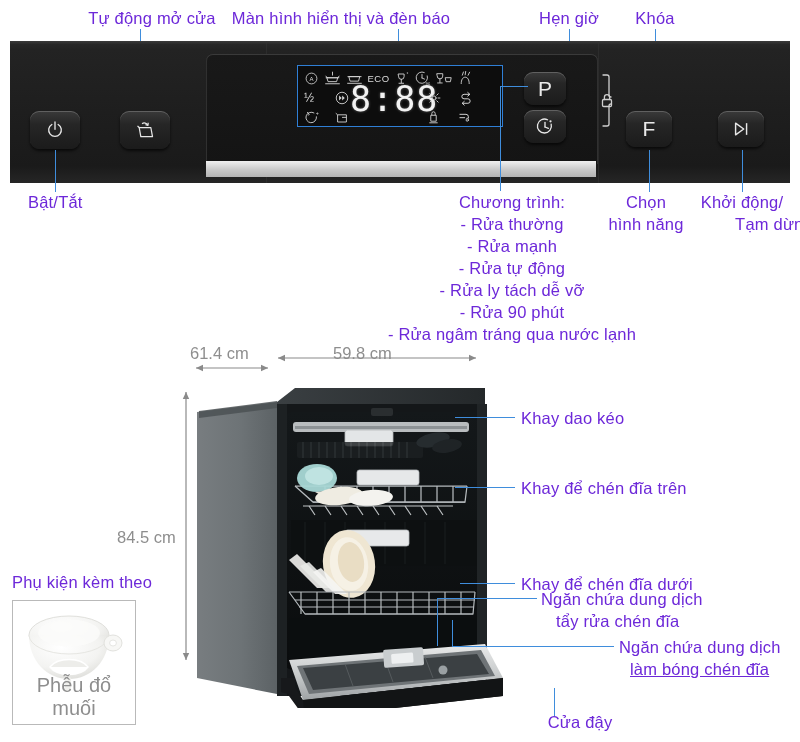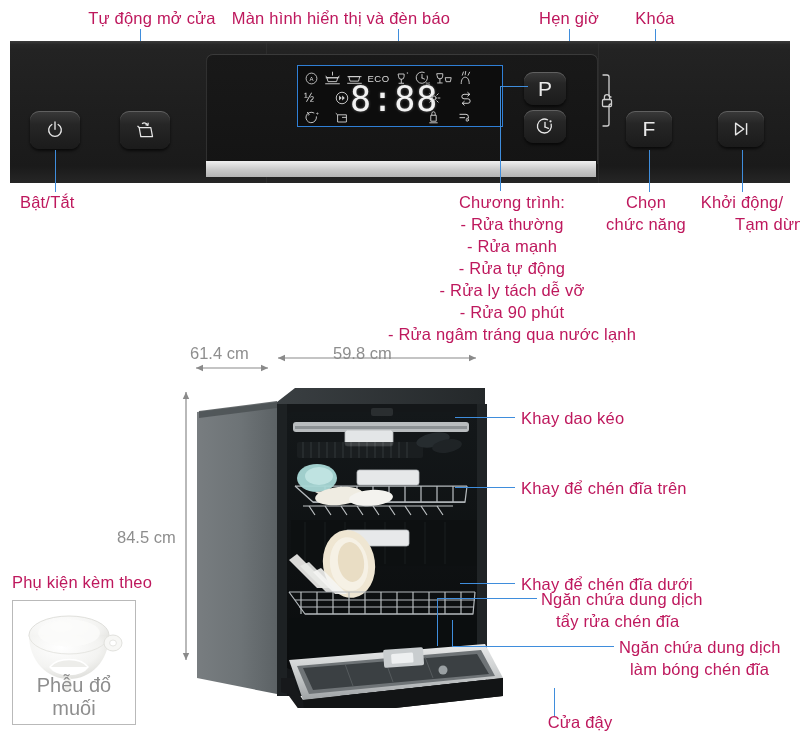--- a/index.html
+++ b/index.html
@@ -9,21 +9,21 @@
     font-family:"Liberation Sans","DejaVu Sans",sans-serif;
     color:#8a8a8a;
     overflow:hidden;
     position:relative;
   }
   .stage{position:absolute;left:0;top:0;width:800px;height:742px;}
   .abs{position:absolute;}
   .lbl{
     position:absolute;
     font-size:16.5px;
-    color:#be185d;
+    color:#6d28d9;
     letter-spacing:.2px;
     white-space:nowrap;
     line-height:1.28;
   }
   .lbl.c{text-align:center;transform:translateX(-50%);}
   .lead{position:absolute;background:#3f8ddc;}
   .lead.v{width:1.3px;}
   .lead.h{height:1.3px;}
 
   
@@ -303,36 +303,36 @@
         <svg width="17" height="16" viewBox="0 0 20 20" fill="none" stroke="#d8d8d8" stroke-width="1.2" stroke-linecap="round">
           <path d="M3 5.4 h7.6 a3 3 0 0 1 3 3 v1.6"></path>
           <line x1="3" y1="9.6" x2="9" y2="9.6"></line>
           <path d="M13.6 12.6 c0 2 -2.8 2 -2.8 0 c0 -1.1 1.4 -2.8 1.4 -2.8 s1.4 1.7 1.4 2.8Z"></path>
         </svg>
       </span>
     </div>
   </div>
 
   <div class="lead v" style="left:55px;top:150px;height:42px;"></div>
-  <div class="lbl" style="left:20px;top:192px;">Bật/Tắt</div>
+  <div class="lbl" style="left:28px;top:192px;">Bật/Tắt</div>
 
   <div class="lead h" style="left:500px;top:86px;width:28px;"></div>
   <div class="lead v" style="left:500px;top:86px;height:105px;"></div>
 
   <div class="lbl c" style="left:512px;top:192px;">Chương trình:</div>
   <div class="lbl c" style="left:512px;top:214px;">- Rửa thường</div>
   <div class="lbl c" style="left:512px;top:236px;">- Rửa mạnh</div>
   <div class="lbl c" style="left:512px;top:258px;">- Rửa tự động</div>
   <div class="lbl c" style="left:512px;top:280px;">- Rửa ly tách dễ vỡ</div>
   <div class="lbl c" style="left:512px;top:302px;">- Rửa 90 phút</div>
   <div class="lbl c" style="left:512px;top:324px;">- Rửa ngâm tráng qua nước lạnh</div>
 
   <div class="lead v" style="left:649px;top:150px;height:42px;"></div>
   <div class="lbl c" style="left:646px;top:192px;">Chọn</div>
-  <div class="lbl c" style="left:646px;top:214px;">chức năng</div>
+  <div class="lbl c" style="left:646px;top:214px;">hình năng</div>
 
   <div class="lead v" style="left:742px;top:150px;height:42px;"></div>
   <div class="lbl c" style="left:742px;top:192px;">Khởi động/</div>
   <div class="lbl c" style="left:774px;top:214px;">Tạm dừng</div>
 
   <div class="dimtxt" style="left:190px;top:344px;">61.4 cm</div>
   <div class="dimtxt" style="left:333px;top:344px;">59.8 cm</div>
   <div class="dimtxt" style="left:117px;top:508px;margin-top:20px;">84.5 cm</div>
 
   <svg class="abs" style="left:0;top:330px;width:800px;height:360px;pointer-events:none;">
@@ -522,21 +522,21 @@
   <div class="lbl" style="left:521px;top:574px;">Khay để chén đĩa dưới</div>
 
   <div class="lead v" style="left:437px;top:598px;height:48px;"></div>
   <div class="lead h" style="left:437px;top:598px;width:100px;"></div>
   <div class="lbl" style="left:541px;top:589px;">Ngăn chứa dung dịch</div>
   <div class="lbl" style="left:556px;top:611px;">tẩy rửa chén đĩa</div>
 
   <div class="lead v" style="left:452px;top:620px;height:26px;"></div>
   <div class="lead h" style="left:452px;top:646px;width:162px;"></div>
   <div class="lbl" style="left:619px;top:637px;">Ngăn chứa dung dịch</div>
-  <div class="lbl" style="left:630px;top:659px;">làm bóng chén đĩa</div>
+  <div class="lbl" style="left:630px;top:659px;text-decoration:underline;">làm bóng chén đĩa</div>
 
   <div class="lead v" style="left:554px;top:688px;height:28px;"></div>
   <div class="lbl c" style="left:580px;top:712px;">Cửa đậy</div>
 
   <div class="lbl" style="left:12px;top:572px;">Phụ kiện kèm theo</div>
   <div id="accbox">
     <svg width="120" height="100" viewBox="0 0 120 100" style="position:absolute;left:0;top:4px;">
       <defs>
         <radialGradient id="fg" cx="40%" cy="28%" r="78%">
           <stop offset="0%" stop-color="#ffffff"></stop>

